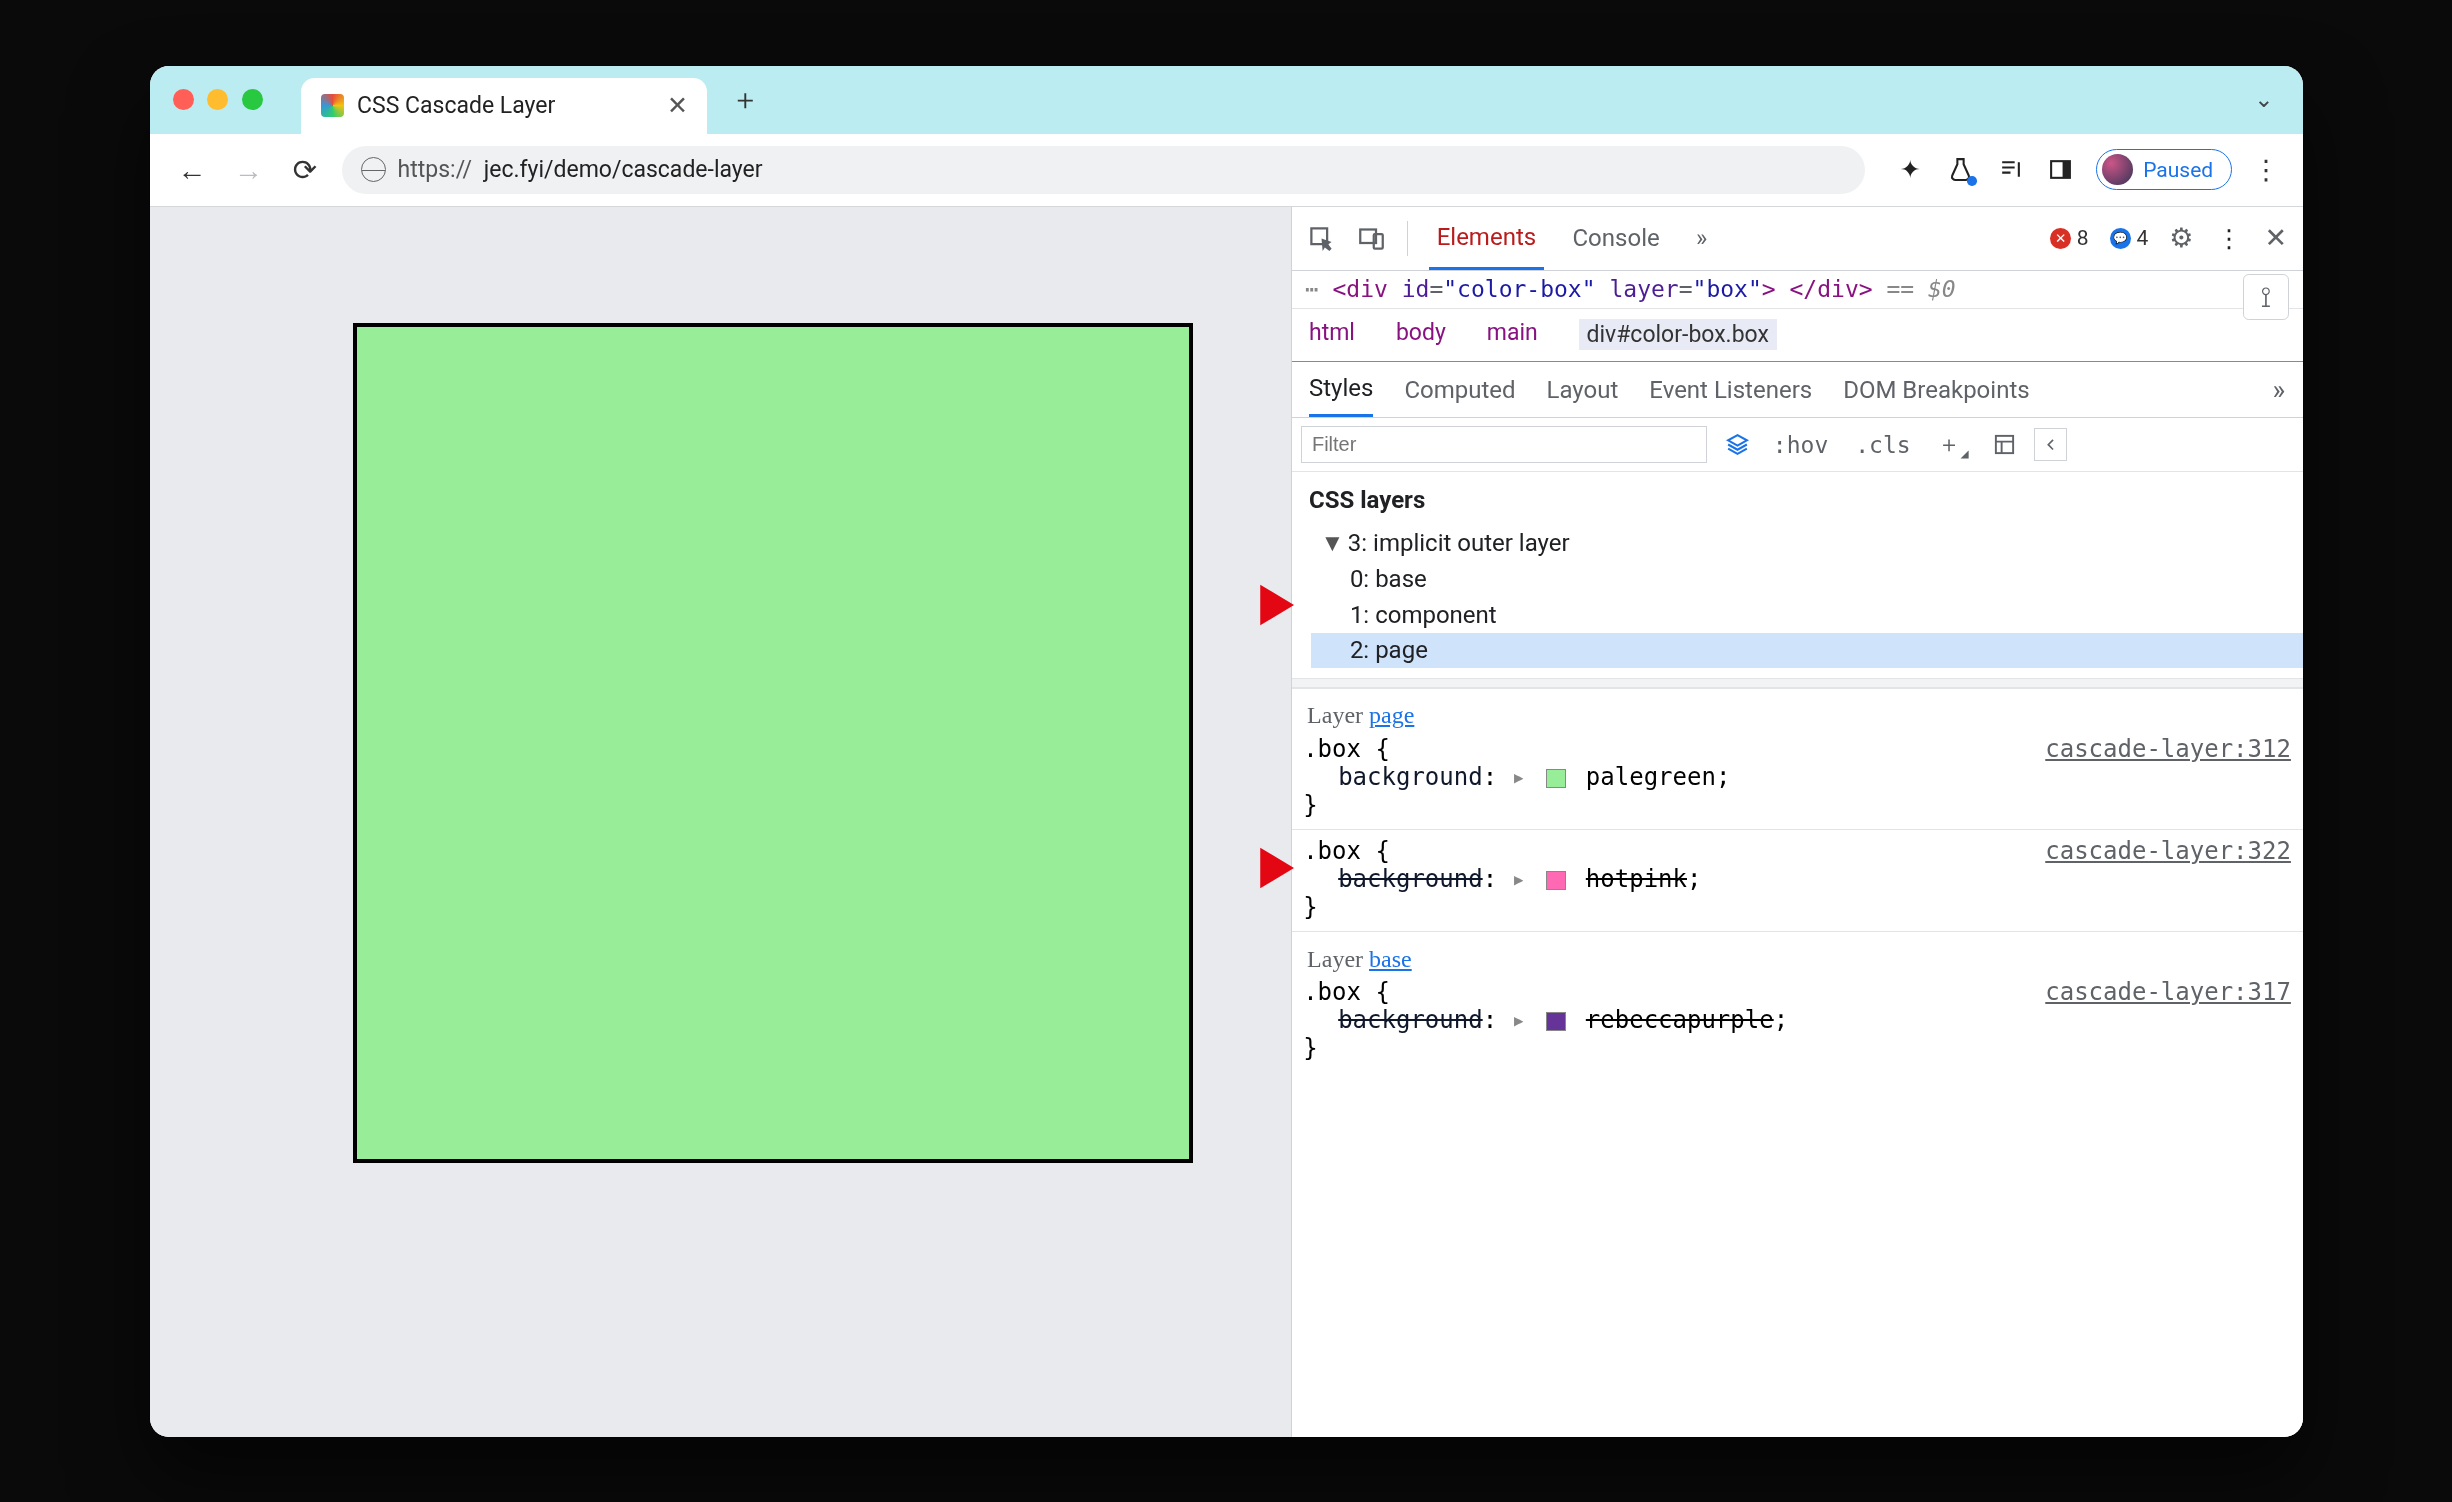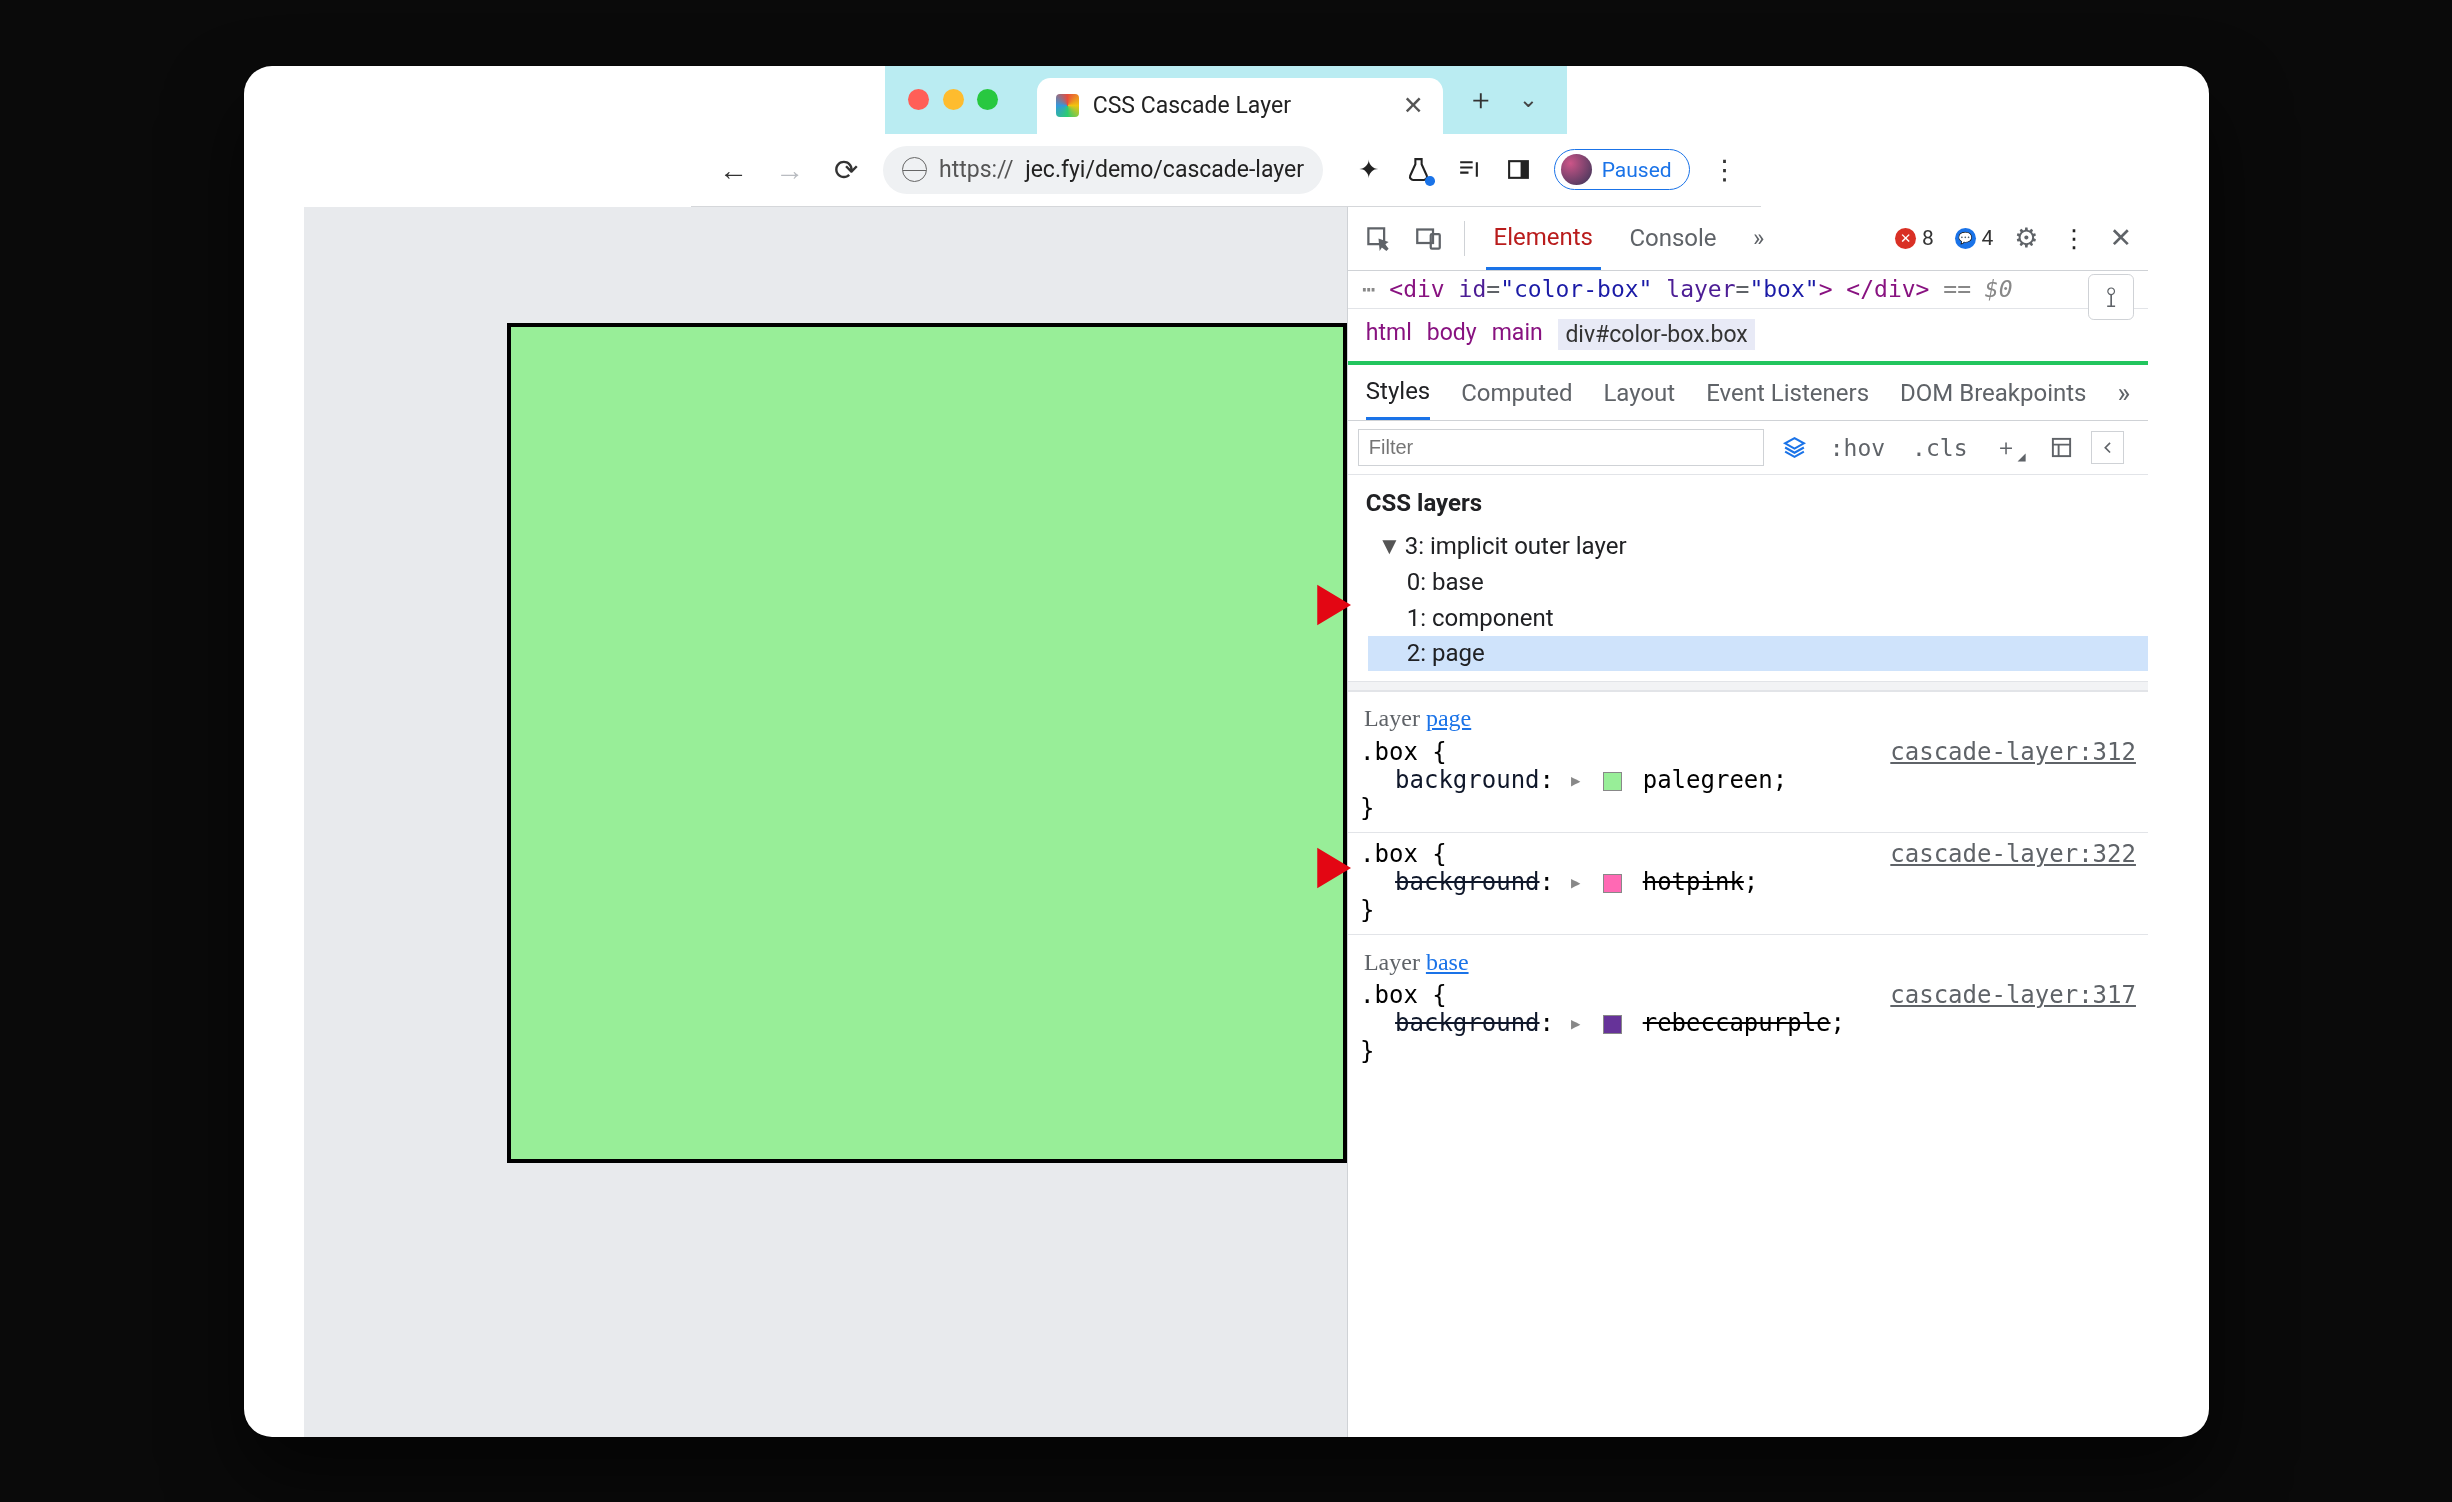--- a/index.html
+++ b/index.html
@@ -7,30 +7,29 @@
     margin: 0;
     background: #0a0a0a;
     font-family: -apple-system, BlinkMacSystemFont, "Segoe UI", Roboto, sans-serif;
     width: 2452px;
     height: 1502px;
     display: flex;
     align-items: center;
     justify-content: center;
   }
   .window {
-    width: 1965px;
+    width: 2153px;
     height: 1371px;
     background: #fff;
-    border-radius: 28px;
+    border-radius: 19px;
     box-shadow: 0 39px 77px rgba(0,0,0,.6), 0 0 0 1px rgba(0,0,0,.2);
     overflow: hidden;
     display: flex;
     flex-direction: column;
     position: relative;
-    align-items: center;
   }
   
   .titlebar {
     height: 68px;
     background: #baecf2;
     display: flex;
     align-items: center;
     padding: 0 15.4px;
     gap: 9.7px;
   }
@@ -134,22 +133,22 @@
   .val    { color:#1a1aa6;}
   .eqidx  { color:#888; font-style:italic;}
   .a11y-btn {
     position:absolute; right:13.5px; top:3.9px;
     width:46px;height:46px;border:1px solid #cfd2d6;border-radius:5.8px;
     display:flex;align-items:center;justify-content:center;background:#fff;
   }
   .a11y-btn span{font-size:29px;}
 
   .crumbs {
-    padding: 9.7px 17.4px 11.6px; border-bottom:4px solid #22c55e;
-    display:flex; gap:15px; font-size:23px;
+    padding: 9.7px 17.4px 11.6px; border-bottom:1px solid #22c55e;
+    display:flex; gap:41px; font-size:23px;
   }
   .crumbs .c { color:#881280;}
   .crumbs .sel { background:#e8eaf6; color:#333; padding:1.9px 7.7px;}
 
   
   .subtabs {
     height:56px; border-bottom:1px solid #cfd2d6;
     display:flex; align-items:center; gap:31px; padding:0 17.4px; color:#5f6368;
   }
   .subtabs .t { height:100%; display:flex; align-items:center;}

